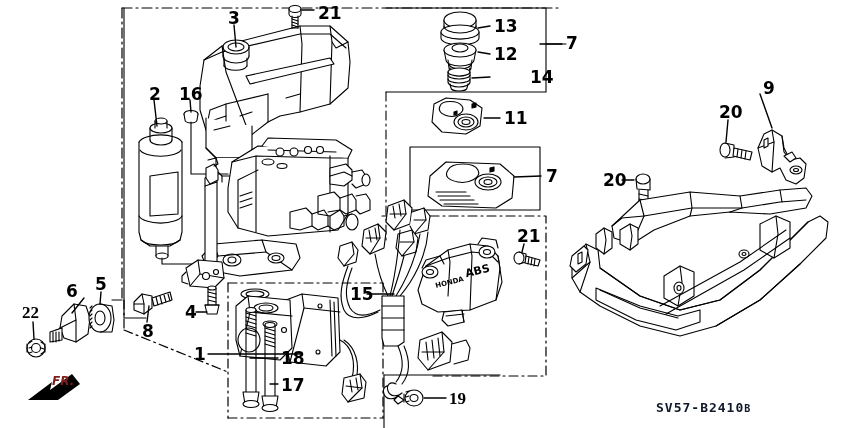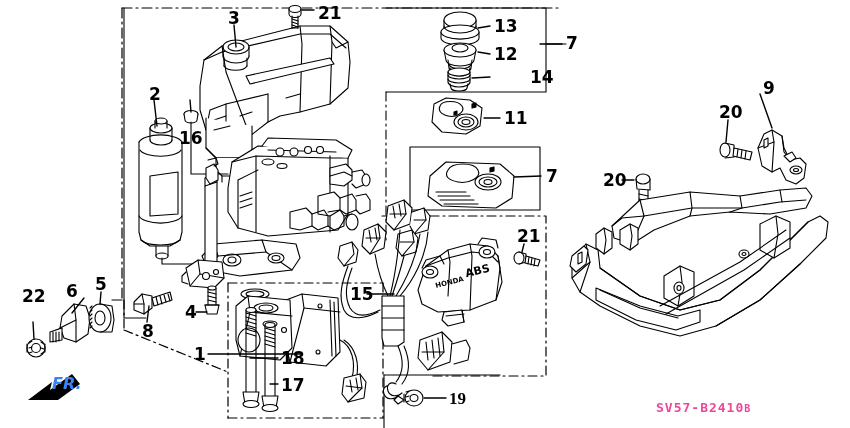--- a/index.html
+++ b/index.html
@@ -3,24 +3,24 @@
 <meta charset="utf-8">
 <style>
   html,body{margin:0;padding:0;background:#fff;}
   #root{position:relative;width:850px;height:428px;background:#ffffff;
         font-family:"DejaVu Sans",sans-serif;overflow:hidden;}
   #root svg{position:absolute;left:0;top:0;}
   .callout{position:absolute;font-family:"DejaVu Sans",sans-serif;
            font-weight:bold;color:#000;line-height:1;white-space:nowrap;}
   .cn{font-size:17px;}
   .diagcode{position:absolute;font-family:"DejaVu Sans Mono",monospace;
-            font-size:13px;font-weight:bold;letter-spacing:1px;color:#ec4899;}
+            font-size:13px;font-weight:bold;letter-spacing:1px;color:#0f172a;}
   .diagcode .sm{font-size:10px;}
   .frlabel{position:absolute;font-family:"DejaVu Sans",sans-serif;
-           font-weight:bold;font-size:16px;font-style:italic;color:#3b82f6;}
+           font-weight:bold;font-size:12px;font-style:italic;color:#7f1d1d;}
 </style>
 </head>
 <body>
 
 <div id="root">
 
   <svg width="850" height="428" viewBox="0 0 850 428">
     <g fill="none" stroke="#000" stroke-width="1.1" stroke-linejoin="round" stroke-linecap="round">
 
       <g stroke-dasharray="10,4,2,4" stroke-width="1.2">
@@ -517,29 +517,29 @@
   <div class="callout cn" style="left:66px;top:283px;">6</div>
   <div class="callout cn" style="left:566px;top:35px;">7</div>
   <div class="callout cn" style="left:142px;top:323px;">8</div>
   <div class="callout cn" style="left:763px;top:80px;">9</div>
   <div class="callout cn" style="left:546px;top:168px;">7</div>
   <div class="callout cn" style="left:504px;top:110px;text-align:right;">11</div>
   <div class="callout cn" style="left:494px;top:46px;">12</div>
   <div class="callout cn" style="left:494px;top:18px;text-align:center;">13</div>
   <div class="callout cn" style="left:494px;top:69px;margin-left:36px;">14</div>
   <div class="callout cn" style="left:350px;top:286px;">15</div>
-  <div class="callout cn" style="left:179px;top:86px;margin-top:44px;">16</div>
+  <div class="callout cn" style="left:179px;top:86px;">16</div>
   <div class="callout cn" style="left:281px;top:377px;">17</div>
   <div class="callout cn" style="left:281px;top:350px;text-align:center;">18</div>
   <div class="callout cn" style="left:449px;top:390px;font-family:Liberation Serif, serif;">19</div>
   <div class="callout cn" style="left:719px;top:104px;">20</div>
   <div class="callout cn" style="left:603px;top:172px;">20</div>
   <div class="callout cn" style="left:318px;top:5px;">21</div>
   <div class="callout cn" style="left:517px;top:228px;">21</div>
-  <div class="callout cn" style="left:22px;top:288px;">22</div>
+  <div class="callout cn" style="left:22px;top:304px;font-family:Liberation Serif, serif;">22</div>
 
   <div class="frlabel" style="left:52px;top:374px;">FR.</div>
 
   <div class="diagcode" style="left:656px;top:400px;">
     <span>SV57-B2410</span><span class="sm">B</span>
   </div>
 
 </div>
 
 </body></html>

